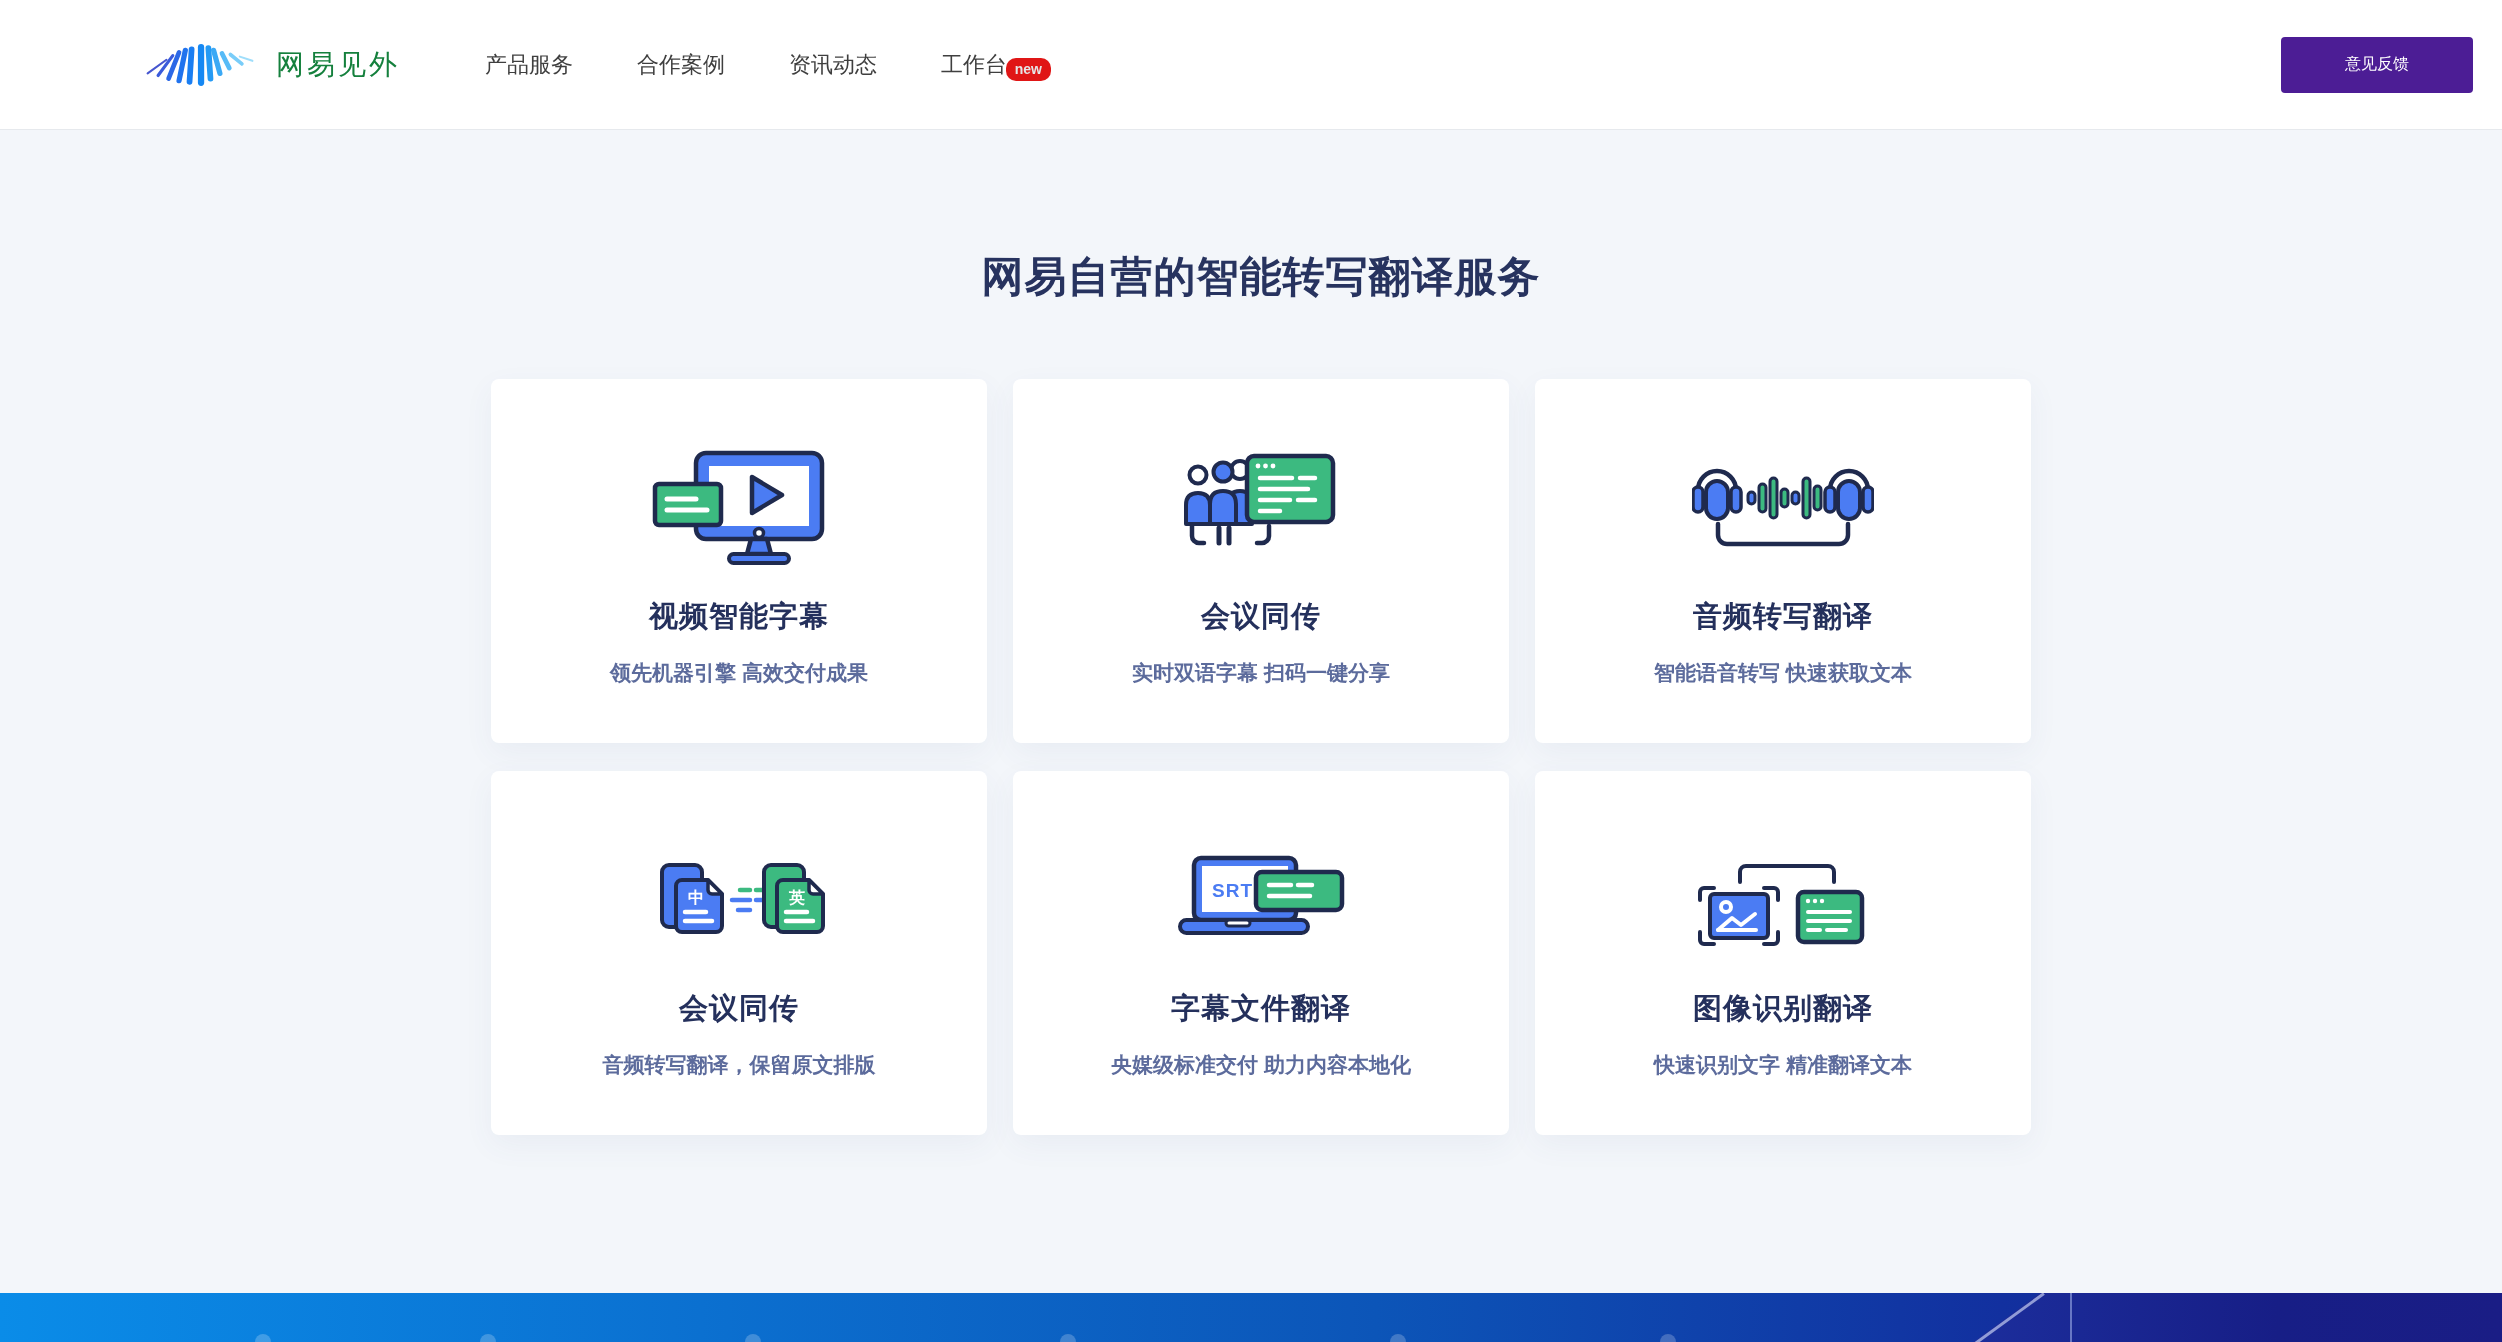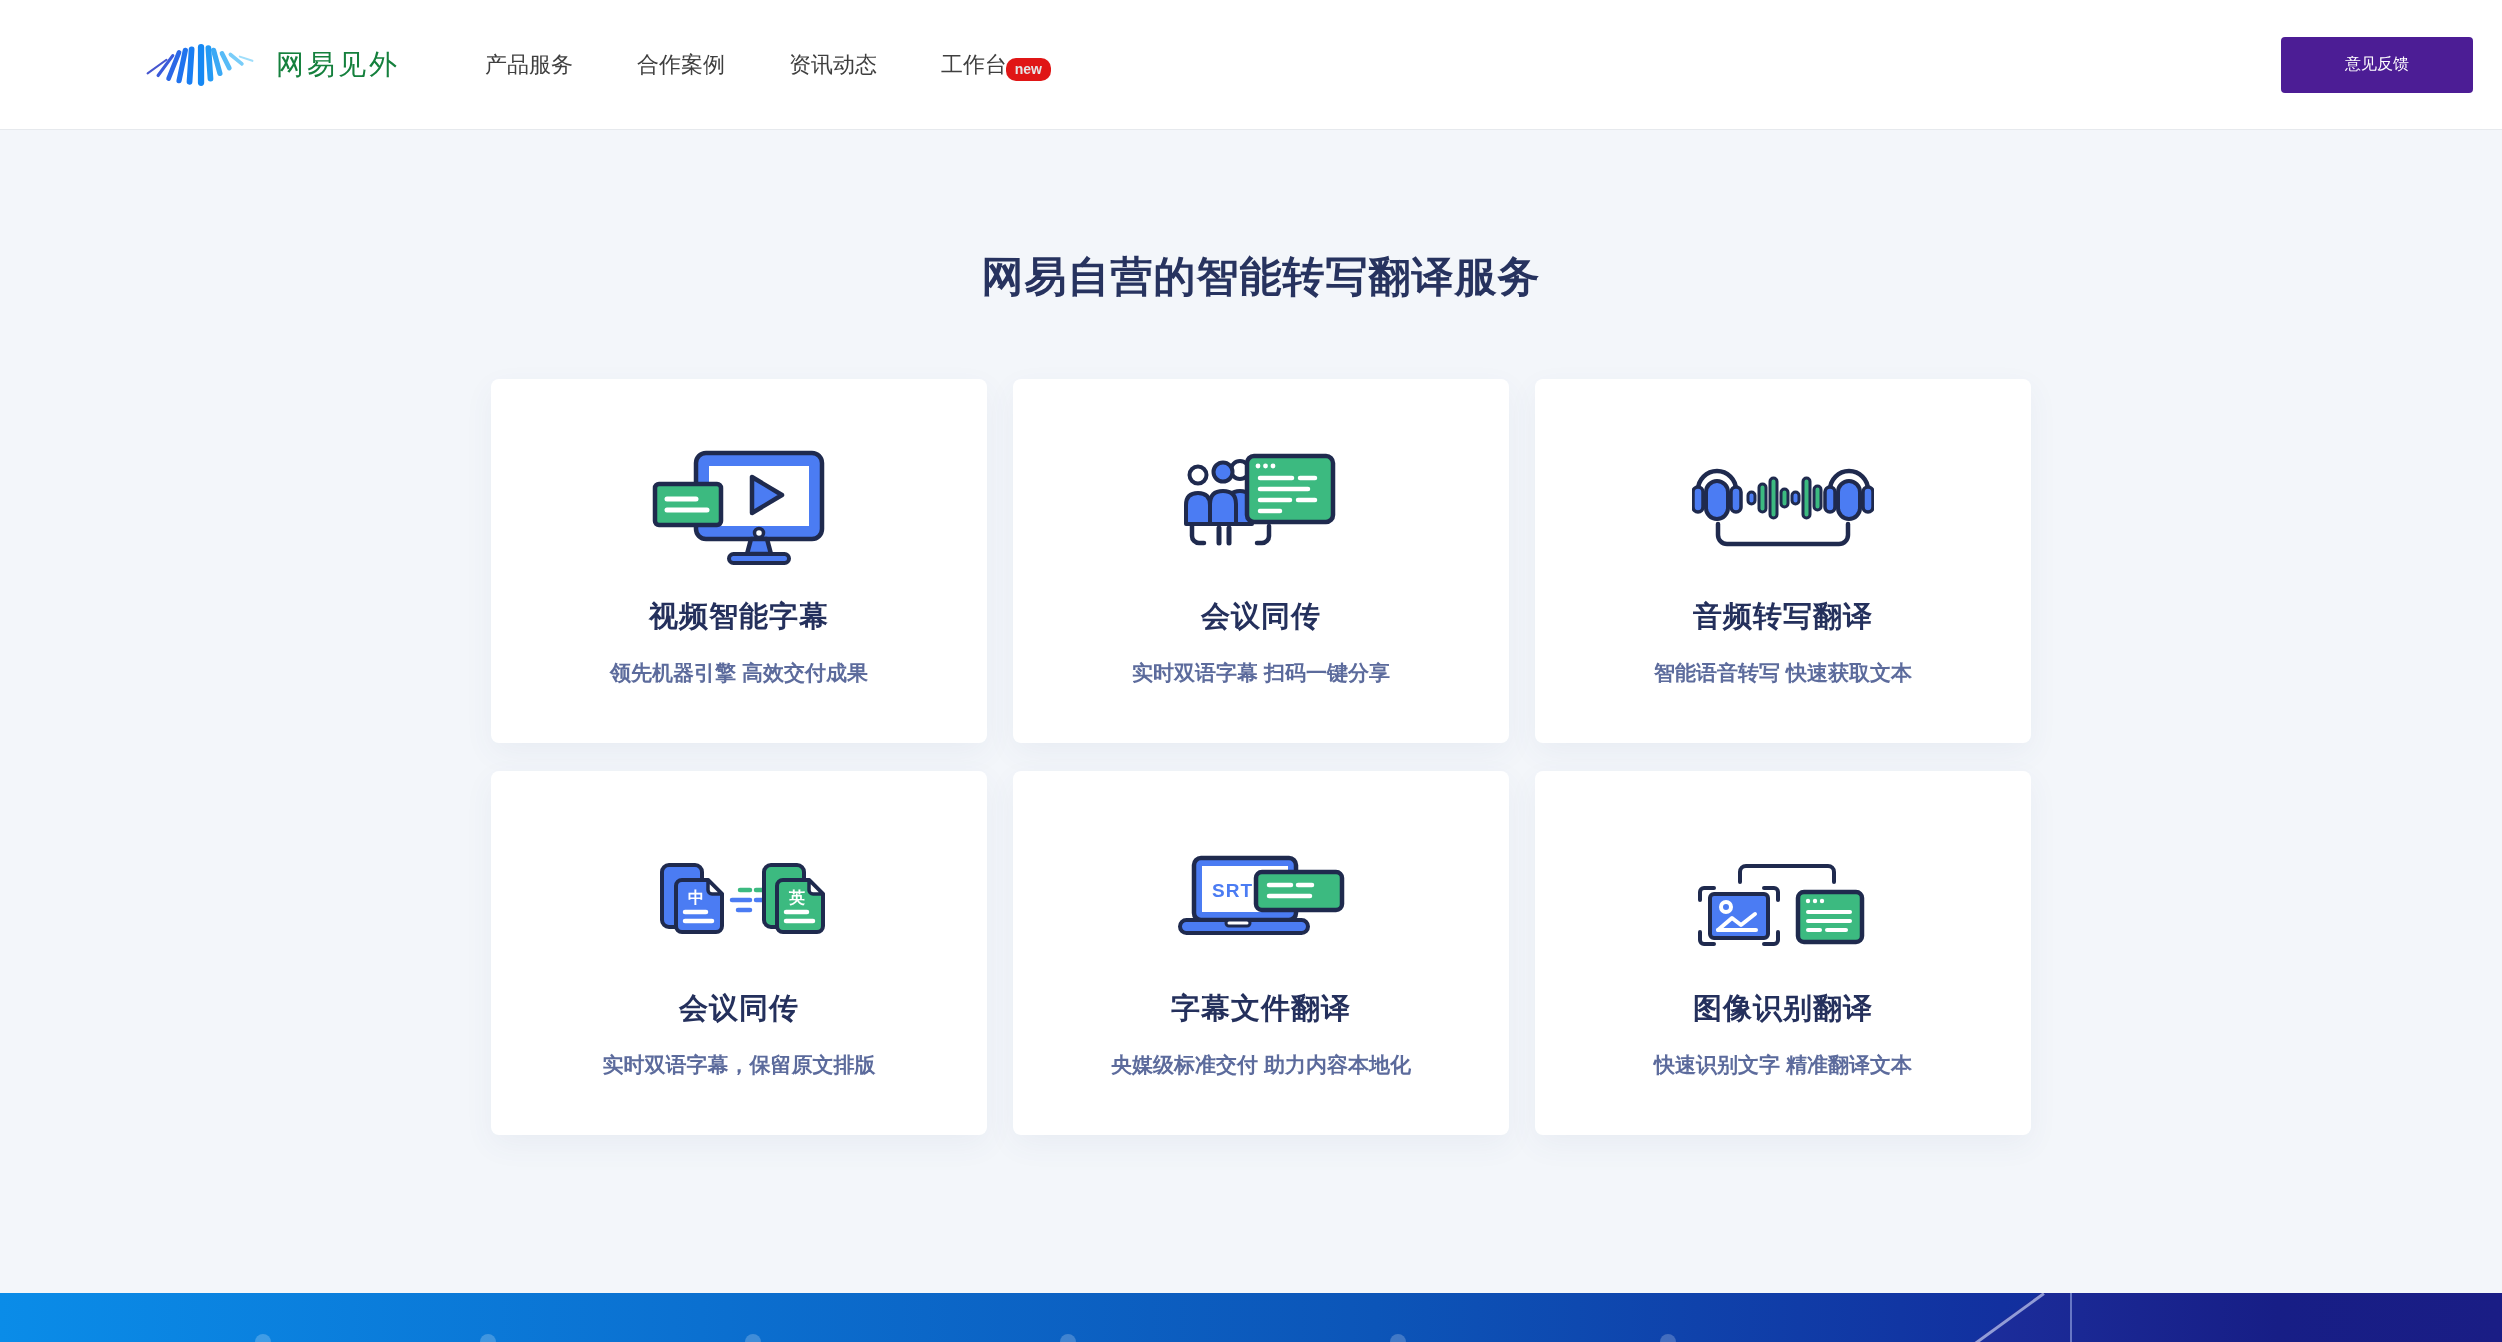--- a/index.html
+++ b/index.html
@@ -312,21 +312,21 @@
           <path d="M131,40 h26 l14,14 v32 a6,6 0 0 1 -6,6 h-34 a6,6 0 0 1 -6,-6 v-40 a6,6 0 0 1 6,-6 z" fill="#3cba80" stroke="#1f2a4e" stroke-width="4" stroke-linejoin="round"></path>
           <path d="M157,40 l14,14 h-10 a4,4 0 0 1 -4,-4 z" fill="#ffffff" stroke="#1f2a4e" stroke-width="3.5" stroke-linejoin="round"></path>
           <text class="ic-text" x="145" y="63" font-size="16" fill="#ffffff" text-anchor="middle">英</text>
           <g stroke="#ffffff" stroke-width="4.5" stroke-linecap="round">
             <line x1="134" y1="72" x2="155" y2="72"></line>
             <line x1="134" y1="81" x2="161" y2="81"></line>
           </g>
         </svg>
       </div>
       <div class="card-title">会议同传</div>
-      <div class="card-sub">实时双语字幕，保留原文排版</div>
+      <div class="card-sub">音频转写翻译，保留原文排版</div>
     </div>
 
     <div class="card">
       <div class="card-icon">
         <svg width="178" height="118" viewBox="0 0 178 118" aria-hidden="true">
           <rect x="22" y="18" width="102" height="62" rx="7" fill="#4b7cf3" stroke="#1f2a4e" stroke-width="4.5"></rect>
           <rect x="30" y="26" width="86" height="46" fill="#ffffff"></rect>
           <text class="ic-text" x="40" y="57" font-size="19" fill="#4b7cf3" letter-spacing="1">SRT</text>
           <rect x="8" y="80" width="128" height="13" rx="6.5" fill="#4b7cf3" stroke="#1f2a4e" stroke-width="4"></rect>
           <rect x="54" y="80" width="24" height="6" rx="3" fill="#ffffff" stroke="#1f2a4e" stroke-width="3"></rect>

